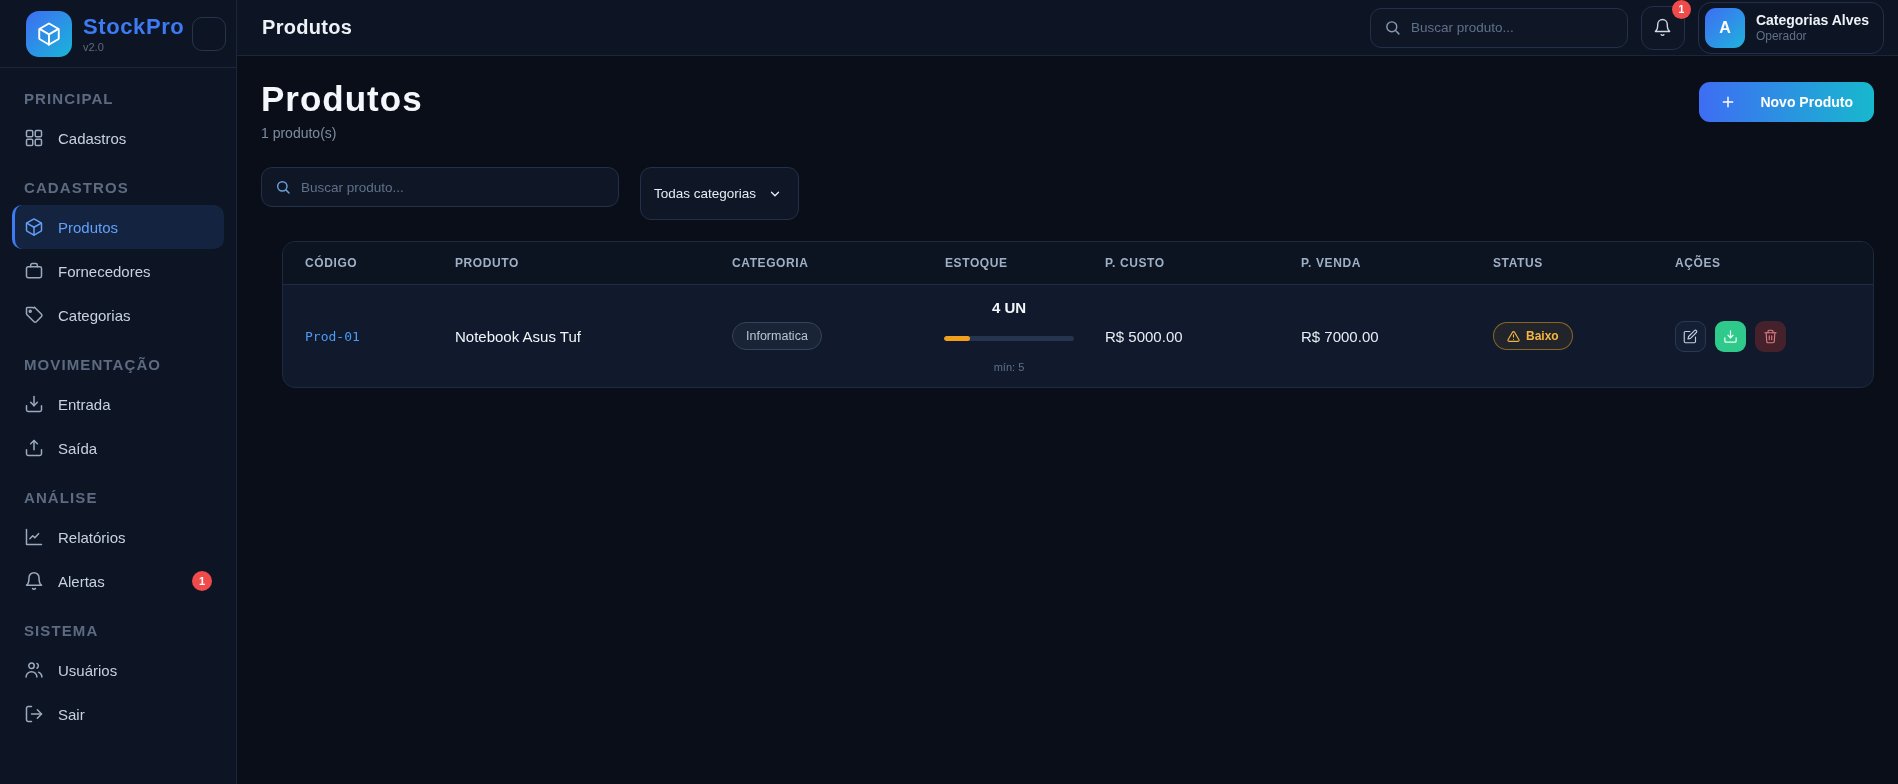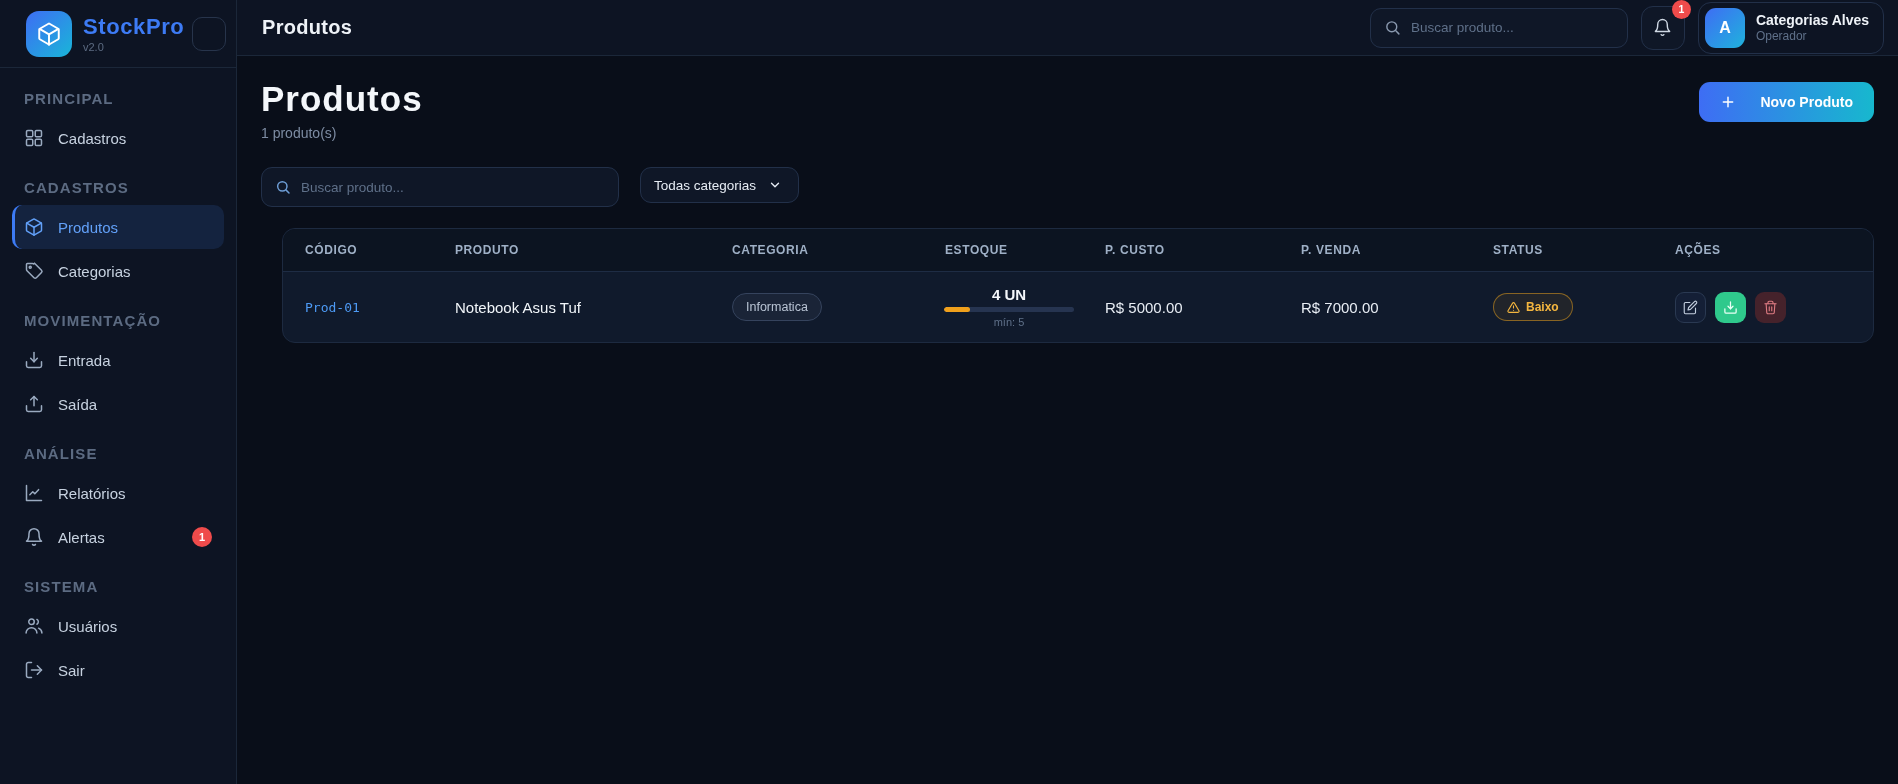--- a/index.html
+++ b/index.html
@@ -145,21 +145,21 @@
     display:flex; align-items:center; gap:10px; padding:0 13px;
   }
   .filter-search svg { width:16px; height:16px; color:#6e9ed6; flex-shrink:0; }
   .filter-search input {
     background:transparent; border:none; outline:none;
     color:#dce4ee; font-size:13.5px; width:100%;
     font-family:"Liberation Sans", sans-serif;
   }
   .filter-search input::placeholder { color:#5f7089; }
   .filter-select {
-    height:36px; min-width:159px; background:#0f1727;
+    height:53px; min-width:159px; background:#0f1727;
     border:1px solid #223049; border-radius:11px;
     display:flex; align-items:center; gap:12px; padding:0 13px;
     color:#e6ecf4; font-size:13.5px; cursor:pointer;
   }
   .filter-select svg { width:14px; height:14px; color:#e6ecf4; }
 
   .table-card {
     margin-top:21px; border:1px solid #1d2a40; border-radius:13px;
     overflow:hidden; background:#101a2c;margin-left:21px;
   }
@@ -178,21 +178,21 @@
     display:flex; align-items:center;
     min-height:66px;
   }
   .code { font-family:"DejaVu Sans Mono", monospace; font-size:13px; color:#4d9af5; }
   .product-name { font-size:15px; font-weight:500; color:#f1f5f9; }
   .chip {
     padding:6px 13px; border-radius:999px;
     background:#1a2437; border:1px solid #35435d;
     color:#b9c4d4; font-size:12.5px;
   }
-  .stock-cell { flex-direction:column; align-items:flex-start; justify-content:center; gap:4px; }
+  .stock-cell { flex-direction:column; align-items:flex-start; justify-content:center; gap:20px; }
   .stock-qty { font-size:15px; font-weight:700; color:#f4f7fb; }
   .stock-bar { width:130px; height:5px; border-radius:3px; background:#263450; overflow:hidden; }
   .stock-fill { height:100%; border-radius:3px; background:#f0a01c; }
   .stock-min { font-size:11px; color:#5f7089; }
   .price { font-size:15px; color:#e8edf4; }
   .status-badge {
     display:inline-flex; align-items:center; gap:6px;
     padding:6px 13px; border-radius:999px;
     background:rgba(240,166,28,0.08);
     border:1px solid rgba(240,166,28,0.5);
@@ -250,20 +250,27 @@
 
       <div class="nav-item active">
         <svg viewBox="0 0 24 24" fill="none" stroke="currentColor" stroke-width="1.8" stroke-linecap="round" stroke-linejoin="round">
           <path d="M21 16V8a1 1 0 0 0-.5-.87l-8-4.6a1 1 0 0 0-1 0l-8 4.6A1 1 0 0 0 3 8v8a1 1 0 0 0 .5.87l8 4.6a1 1 0 0 0 1 0l8-4.6A1 1 0 0 0 21 16z"></path>
           <path d="M3.3 7.3L12 12.3l8.7-5"></path>
             <path d="M12 22V12"></path>
         </svg>
         <span>Produtos</span>
       </div>
 
+      <div class="nav-item">
+        <svg viewBox="0 0 24 24" fill="none" stroke="currentColor" stroke-width="1.8" stroke-linecap="round" stroke-linejoin="round">
+          <rect x="3" y="7" width="18" height="13" rx="2"></rect>
+            <path d="M8 7V5a2 2 0 0 1 2-2h4a2 2 0 0 1 2 2v2"></path>
+        </svg>
+        <span>Fornecedores</span>
+      </div>
 
       <div class="nav-item">
         <svg viewBox="0 0 24 24" fill="none" stroke="currentColor" stroke-width="1.8" stroke-linecap="round" stroke-linejoin="round">
           <path d="M12.6 2.6L21 11a2 2 0 0 1 0 2.8l-6.2 6.2a2 2 0 0 1-2.8 0L3.6 11.6A2 2 0 0 1 3 10.2V4a1 1 0 0 1 1-1h6.2a2 2 0 0 1 1.4.6z"></path>
           <circle cx="7.5" cy="7.5" r="1.2"></circle>
         </svg>
         <span>Categorias</span>
       </div>
 
       <div class="section-label">Movimentação</div>

